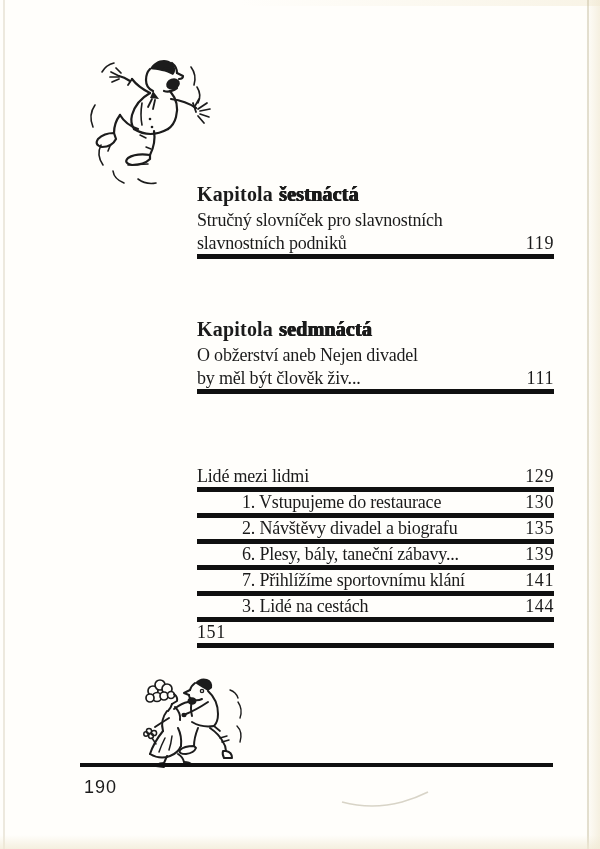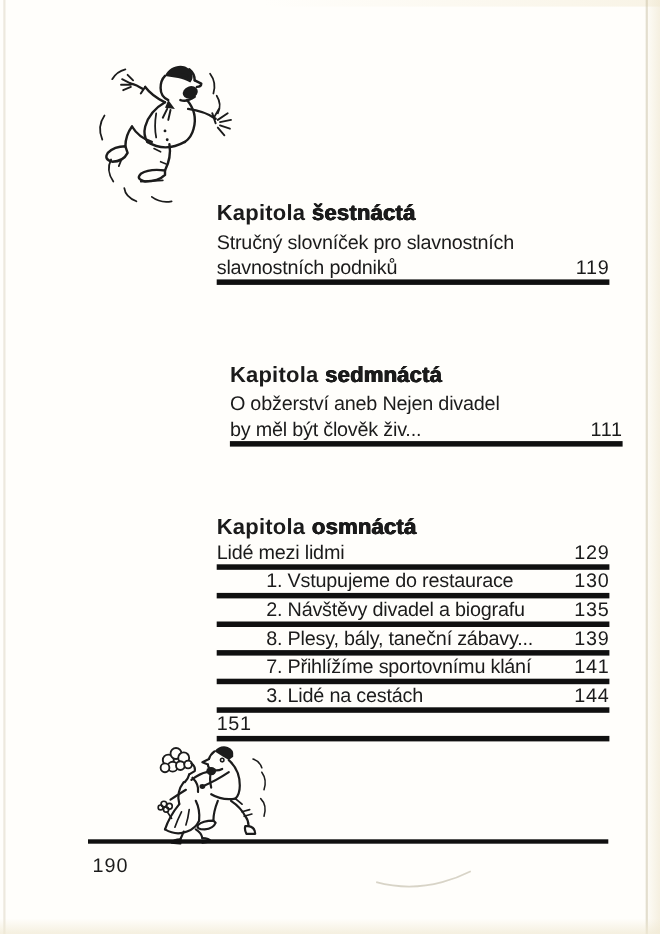--- a/index.html
+++ b/index.html
@@ -38,23 +38,23 @@
   .edge-top{
     position:absolute;left:0;right:0;top:0;height:6px;
     background:linear-gradient(to right, rgba(244,238,220,0) 40%, rgba(243,235,212,.55));
     pointer-events:none;
   }
 
   
   .toc{
     position:absolute;left:197px;top:0;width:357px;
   }
-  .chapter{position:absolute;left:0;width:100%;}
+  .chapter{position:absolute;left:0;width:100%;font-family:Liberation Serif, serif;}
   .chapter:nth-child(1){top:181px;}
-  .chapter:nth-child(2){top:328px;margin-left:12px;}
+  .chapter:nth-child(2){top:316px;}
   .chapter:nth-child(3){top:466px;}
   .chapter-heading{
     font-size:20px;line-height:26px;font-weight:700;
     letter-spacing:.2px;white-space:nowrap;
   }
   .chapter-heading .ordinal{
     margin-left:6px;font-weight:700;
     text-shadow:.7px 0 0 currentColor, -.3px 0 0 currentColor, 0 .4px 0 currentColor;
   }
   .toc-line{
@@ -177,39 +177,38 @@
   <div class="toc-line">O obžerství aneb Nejen divadel</div>
 
   <div class="toc-row">
     <span class="label">by měl být člověk živ...</span>
     <span class="pageno">111</span>
   </div>
 </div>
   </section>
 
   <section class="chapter">
-    <h2 class="chapter-heading"><span class="prefix">Kapitola</span><span class="ordinal">osmnáctá</span></h2>
     <div class="chapter-body">
   <div class="toc-row">
     <span class="label">Lidé mezi lidmi</span>
     <span class="pageno">129</span>
   </div>
 
   <div class="toc-row indent">
     <span class="label">1. Vstupujeme do restaurace</span>
     <span class="pageno">130</span>
   </div>
 
   <div class="toc-row indent">
     <span class="label">2. Návštěvy divadel a biografu</span>
     <span class="pageno">135</span>
   </div>
 
   <div class="toc-row indent">
-    <span class="label">8. Plesy, bály, taneční zábavy...</span>
+    <span class="label">6. Plesy, bály, taneční zábavy...</span>
     <span class="pageno">139</span>
   </div>
 
   <div class="toc-row indent">
     <span class="label">7. Přihlížíme sportovnímu klání</span>
     <span class="pageno">141</span>
   </div>
 
   <div class="toc-row indent">
     <span class="label">3. Lidé na cestách</span>

